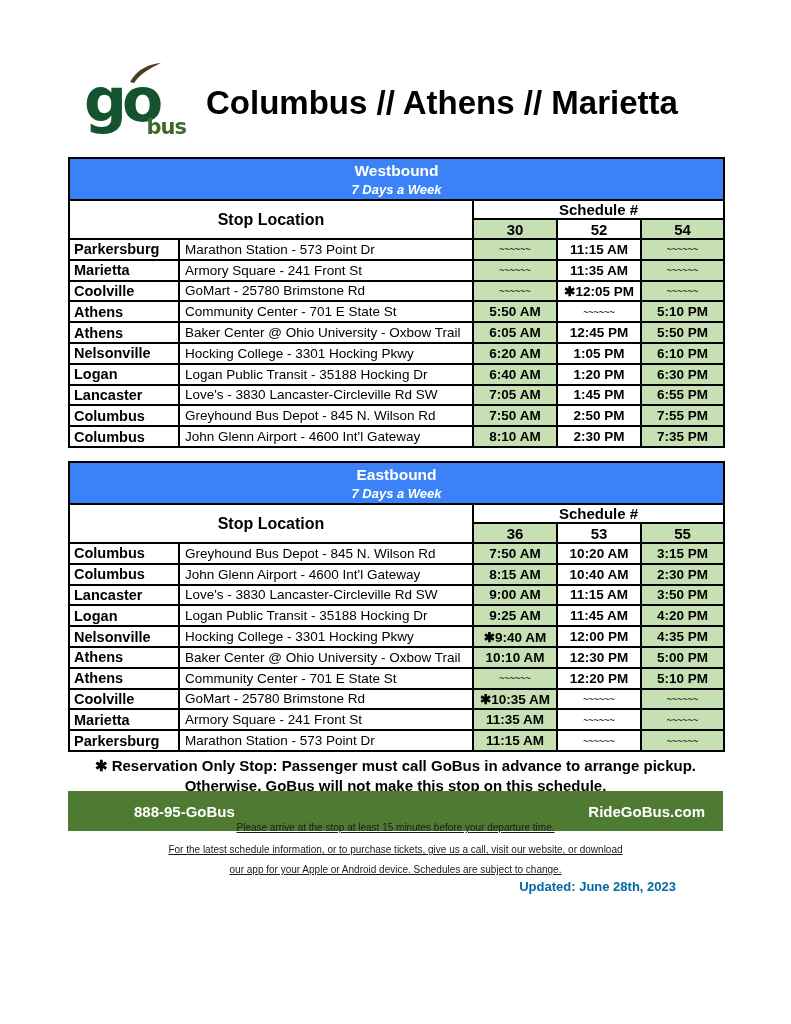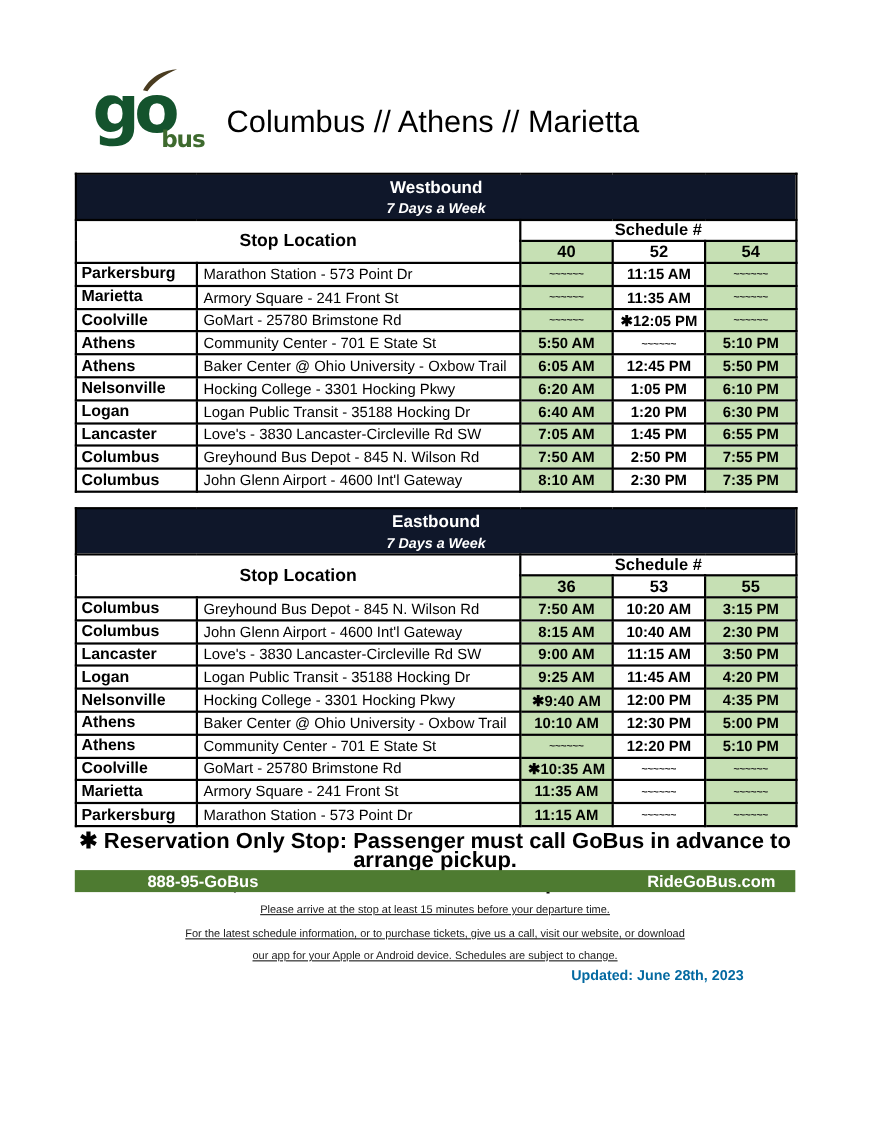--- a/index.html
+++ b/index.html
@@ -25,53 +25,53 @@
     position:absolute; right:-2px; bottom:1px;
     font-family:"DejaVu Sans", sans-serif;
     font-weight:bold; font-size:21px; color:#3e6a2e; letter-spacing:-1px;
   }
   .logo svg.swoosh { position:absolute; top:-6px; left:44px; }
   .titleblock { padding-top:2px; }
   .route-title {
     font-size:25px; font-weight:bold; text-decoration:underline;
     font-family:"Liberation Sans", sans-serif;
   }
-  .route-sub { font-size:28px; font-weight:normal; margin-top:25px; }
+  .route-sub { font-size:33px; font-weight:bold; margin-top:14px; }
 
   
   .sched-table { position:absolute; left:68px; width:655px; }
   table { border-collapse:collapse; width:655px; table-layout:fixed; }
   th, td { border:2px solid #000; padding:0; overflow:hidden; white-space:nowrap; }
 
   tr.band th {
-    background:#0f172a; color:#fff; height:42px; text-align:center;
+    background:#3b82f6; color:#fff; height:42px; text-align:center;
     padding:1px 0;
   }
   .band .dir  { font-size:15.5px; font-weight:bold; line-height:20px; }
   .band .days { font-size:13px; font-weight:bold; font-style:italic; line-height:17px; }
 
   th.stoploc { background:#fff; font-size:16px; font-weight:bold; text-align:center; }
   th.schedhd { background:#fff; font-size:15px; font-weight:bold; height:19px; text-align:center; }
   th.num     { background:#fff; font-size:15px; font-weight:bold; height:20px; text-align:center; }
   .greenbg   { background:#c6e0b4 !important; }
 
   tbody tr { height:20.8px; }
   td.city { font-weight:bold; font-size:14.5px; padding-left:4px; background:#fff; }
   td.loc  { font-size:13.5px; padding-left:5px; background:#fff; }
   td.time { font-weight:bold; font-size:13.5px; text-align:center; background:#fff; }
   td.tilde { font-size:9px; font-weight:bold; color:#222; letter-spacing:0; }
 
   
   .footnote { position:absolute; left:68px; width:655px; top:757px; text-align:center; }
-  .footnote div { font-size:20px; font-weight:bold; line-height:17px; }
+  .footnote div { font-size:15px; font-weight:bold; line-height:17px; }
   .footnote div + div { margin-top:3px; }
 
   
   .contactbar {
-    position:absolute; left:68px; width:655px; top:791px; height:20px;
+    position:absolute; left:68px; width:655px; top:791px; height:40px;
     background:#4e7b31; color:#fff;
     display:flex; align-items:center; justify-content:space-between;
     padding:0 18px 0 66px; font-weight:bold; font-size:15px;
   }
 
   
   .ftr { position:absolute; left:68px; width:655px; text-align:center; color:#1a1a1a; font-size:10px;text-decoration:underline; }
   .ftr.p1 { top:822px; }
   .ftr.p2 { top:844px; }
   .ftr.p3 { top:864px; }
@@ -110,21 +110,21 @@
           <th colspan="5">
             <div class="dir">Westbound</div>
             <div class="days">7 Days a Week</div>
           </th>
         </tr>
         <tr>
           <th class="stoploc" colspan="2" rowspan="2">Stop Location</th>
           <th class="schedhd" colspan="3">Schedule #</th>
         </tr>
         <tr>
-          <th class="num greenbg">40</th>
+          <th class="num greenbg">30</th>
           <th class="num">52</th>
           <th class="num greenbg">54</th>
         </tr>
       </thead>
       <tbody>
         <tr>
           <td class="city">Parkersburg</td>
           <td class="loc">Marathon Station - 573 Point Dr</td>
           <td class="time greenbg tilde">~~~~~~</td>
           <td class="time">11:15 AM</td>

